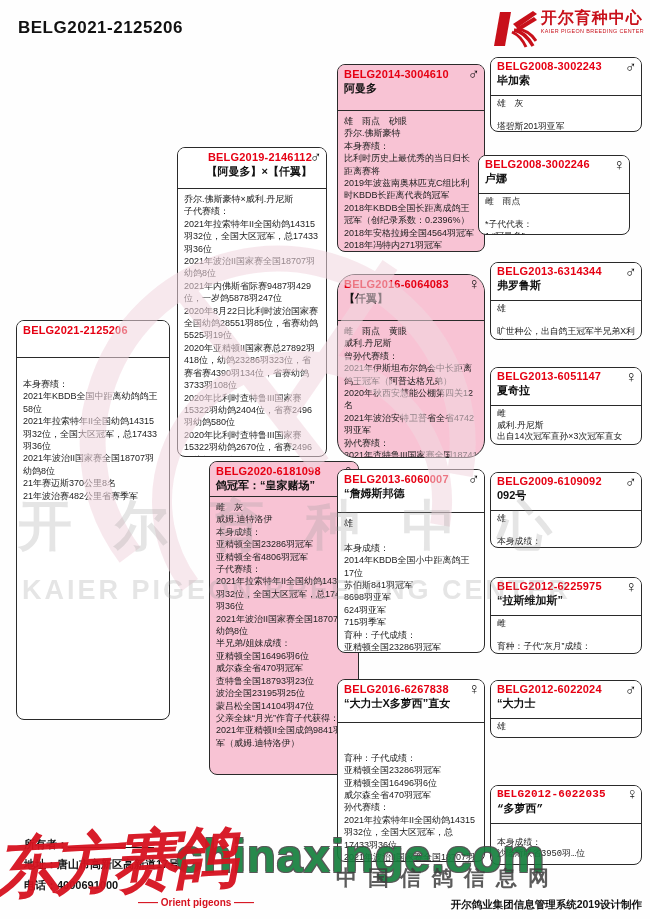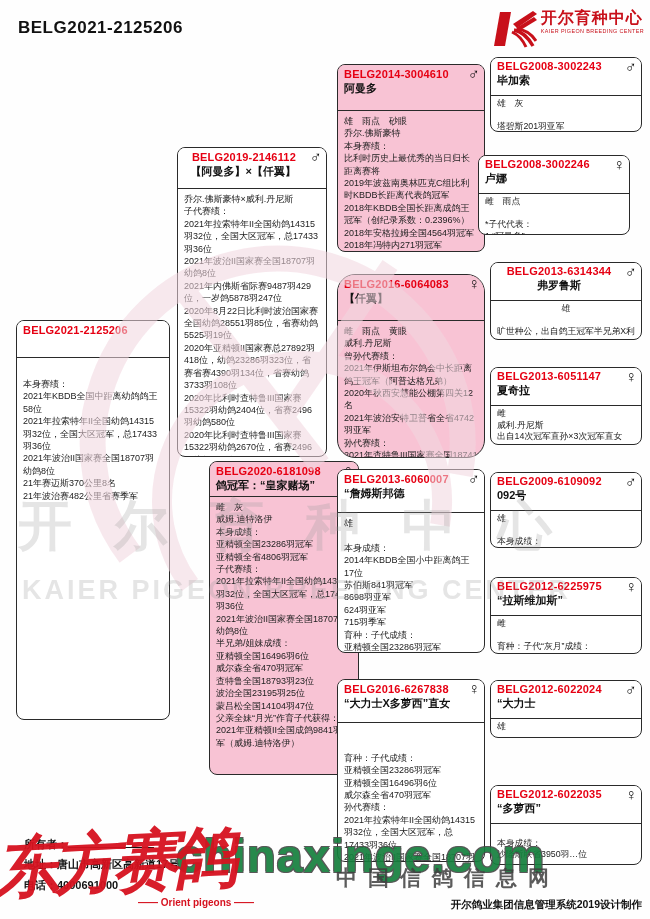--- a/index.html
+++ b/index.html
@@ -7,21 +7,21 @@
          font-family:"Liberation Sans", sans-serif;color:#1a1a1a;}
   
   .page-title{position:absolute;left:18px;top:18px;font-size:17px;font-weight:bold;letter-spacing:.5px;color:#111;}
   .brand{position:absolute;right:6px;top:10px;display:flex;align-items:flex-start;gap:4px;}
   .brand-text{display:flex;flex-direction:column;line-height:1.05;}
   .brand-name{color:#c8101a;font-weight:bold;font-size:16px;letter-spacing:1px;}
   .brand-sub{color:#c8101a;font-size:5.4px;letter-spacing:.4px;margin-top:2px;}
   
   .pbox{position:absolute;background:#fff;border:1.6px solid #2a2a2a;border-radius:8px;overflow:hidden;z-index:2;box-sizing:border-box;}
   .pbox.pink, .pbox.pink .hd{background:#f8c3d4;}
-  .hd{position:relative;border-bottom:1.4px solid #2a2a2a;padding:3px 30px 3px 6px;background:#fff;}
+  .hd{position:relative;border-bottom:1.4px solid #2a2a2a;padding:3px 14px 3px 6px;background:#fff;}
   .hd.gap12{padding-bottom:14px;}
   .hd.gap10{padding-bottom:11px;}
   .hd.gap8{padding-bottom:9px;text-align:right;}
   .hd.h36{height:30px;}
   .hd.tight{padding:2px 20px 7px 6px;}
   .bid{color:#e60013;font-weight:bold;font-size:11px;letter-spacing:.2px;white-space:nowrap;}
   .bname{color:#111;font-weight:bold;font-size:11px;margin-top:1px;white-space:nowrap;}
   .sex{position:absolute;top:1px;right:4px;font-size:16px;font-weight:bold;color:#111;line-height:1;}
   .bd{padding:4px 6px;font-size:9px;line-height:1.38;white-space:pre-line;color:#222;}
   .bd.pt18{padding-top:20px;}
@@ -203,21 +203,21 @@
       <div class="bid">BELG2008-3002246</div>
       <div class="bname">卢娜</div>
       <span class="sex">♀</span>
     </div>
     <div class="bd tight">雌　雨点
 
 *子代代表：
 1.“阿曼多”；</div>
   </div>
 
-  <div class="pbox" style="left:490px;top:262px;width:152px;height:78px;text-align:center;">
+  <div class="pbox" style="left:490px;top:262px;width:152px;height:78px;">
     <div class="hd tight">
       <div class="bid">BELG2013-6314344</div>
       <div class="bname">弗罗鲁斯</div>
       <span class="sex">♂</span>
     </div>
     <div class="bd tight">雄
 
 旷世种公，出自鸽王冠军半兄弟X利蒙治亚军直女</div>
   </div>
 
@@ -261,21 +261,21 @@
       <div class="bid">BELG2012-6022024</div>
       <div class="bname">“大力士</div>
       <span class="sex">♂</span>
     </div>
     <div class="bd tight">雄
 
 本身成绩：
 沙隆斯联省3950羽冠军</div>
   </div>
 
-  <div class="pbox" style="left:490px;top:785px;width:152px;height:80px;">
+  <div class="pbox" style="left:490px;top:785px;width:152px;height:80px;font-family:Liberation Mono, monospace;">
     <div class="hd tight">
       <div class="bid">BELG2012-6022035</div>
       <div class="bname">“多萝西”</div>
       <span class="sex">♀</span>
     </div>
     <div class="bd tight">
 本身成绩：
 沙隆斯联省3950羽…位</div>
   </div>
 

